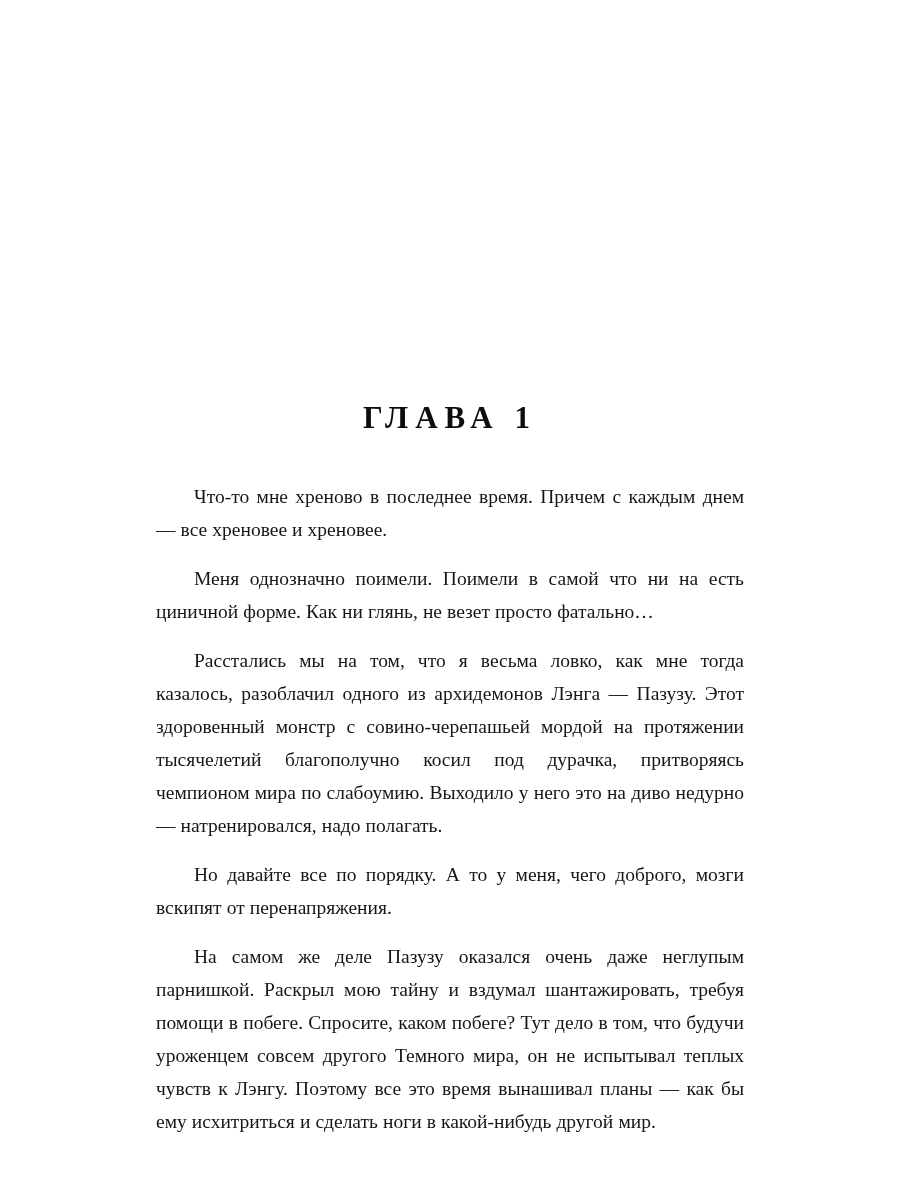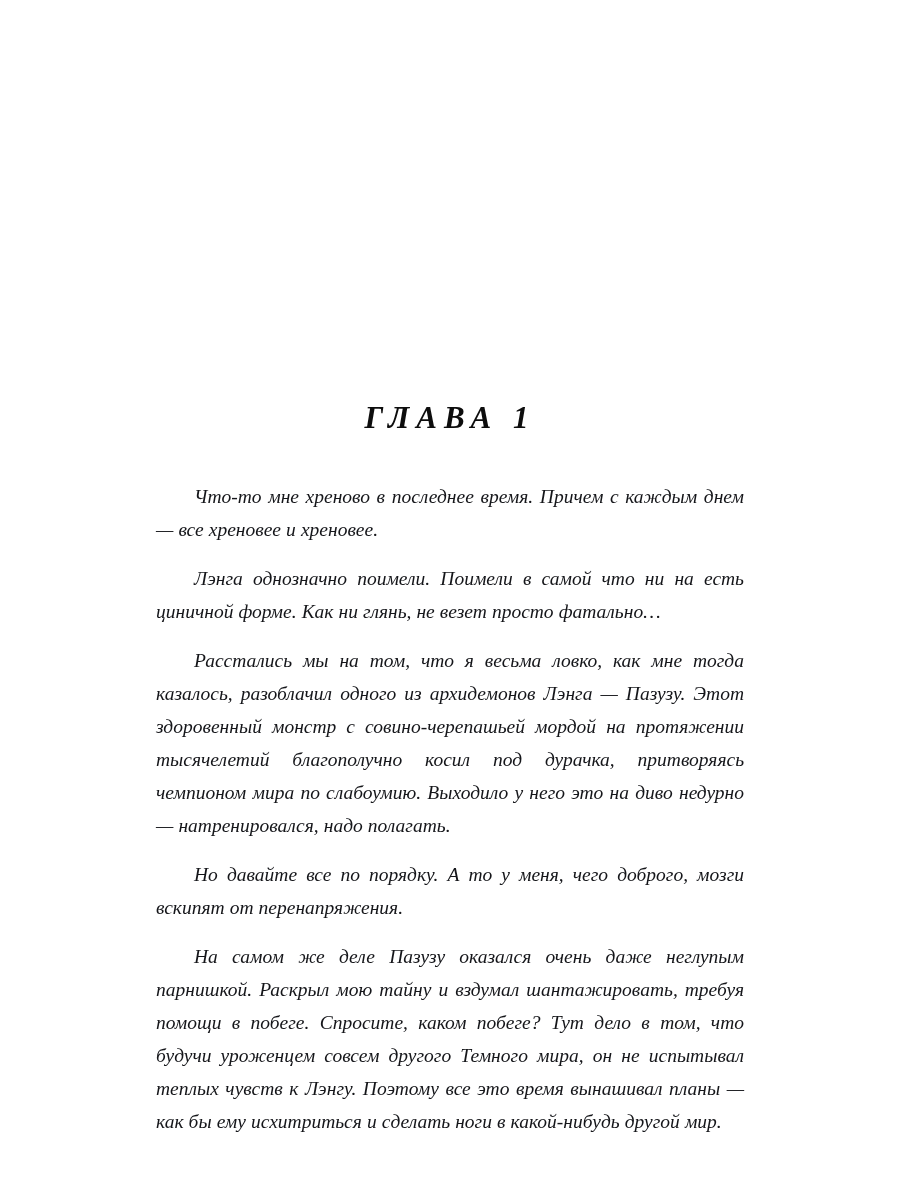--- a/index.html
+++ b/index.html
@@ -13,21 +13,20 @@
     overflow: hidden;
     font-family: "Liberation Serif", serif;
     color: #171717;
   }
   .page {
     position: relative;
     width: 900px;
     height: 1152px;
     background: #ffffff;
     box-sizing: border-box;
-    font-style: italic;
   }
   .content {
     position: absolute;
     left: 140px;
     top: 400px;
     width: 620px;
   }
   .chapter-title {
     font-family: "Liberation Serif", serif;
     font-size: 31px;
@@ -52,19 +51,19 @@
   }
 </style>
 </head>
 <body>
 
 <div class="page">
   <div class="content">
     <h1 class="chapter-title">ГЛАВА 1</h1>
     <div class="body-text">
       <p>Что-то мне хреново в последнее время. Причем с каждым днем — все хреновее и хреновее.</p>
-      <p>Лэнга однозначно поимели. Поимели в самой что ни на есть циничной форме. Как ни глянь, не везет просто фатально…</p>
+      <p>Меня однозначно поимели. Поимели в самой что ни на есть циничной форме. Как ни глянь, не везет просто фатально…</p>
       <p>Расстались мы на том, что я весьма ловко, как мне тогда казалось, разоблачил одного из архидемонов Лэнга — Пазузу. Этот здоровенный монстр с совино-черепашьей мордой на протяжении тысячелетий благополучно косил под дурачка, притворяясь чемпионом мира по слабоумию. Выходило у него это на диво недурно — натренировался, надо полагать.</p>
       <p>Но давайте все по порядку. А то у меня, чего доброго, мозги вскипят от перенапряжения.</p>
       <p>На самом же деле Пазузу оказался очень даже неглупым парнишкой. Раскрыл мою тайну и вздумал шантажировать, требуя помощи в побеге. Спросите, каком побеге? Тут дело в том, что будучи уроженцем совсем другого Темного мира, он не испытывал теплых чувств к Лэнгу. Поэтому все это время вынашивал планы — как бы ему исхитриться и сделать ноги в какой-нибудь другой мир.</p>
     </div>
   </div>
 </div>
 
 </body></html>

